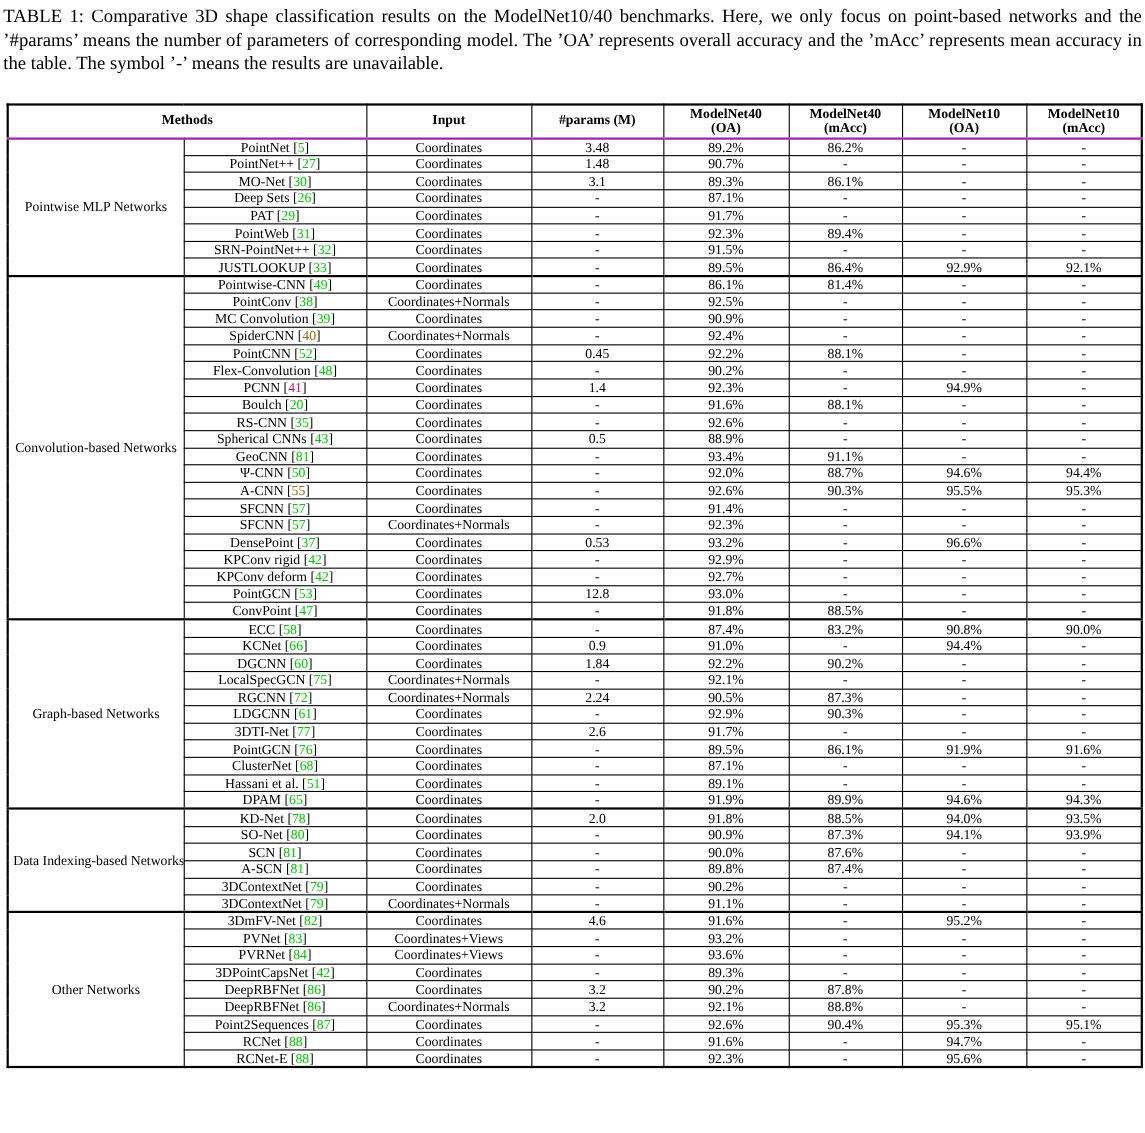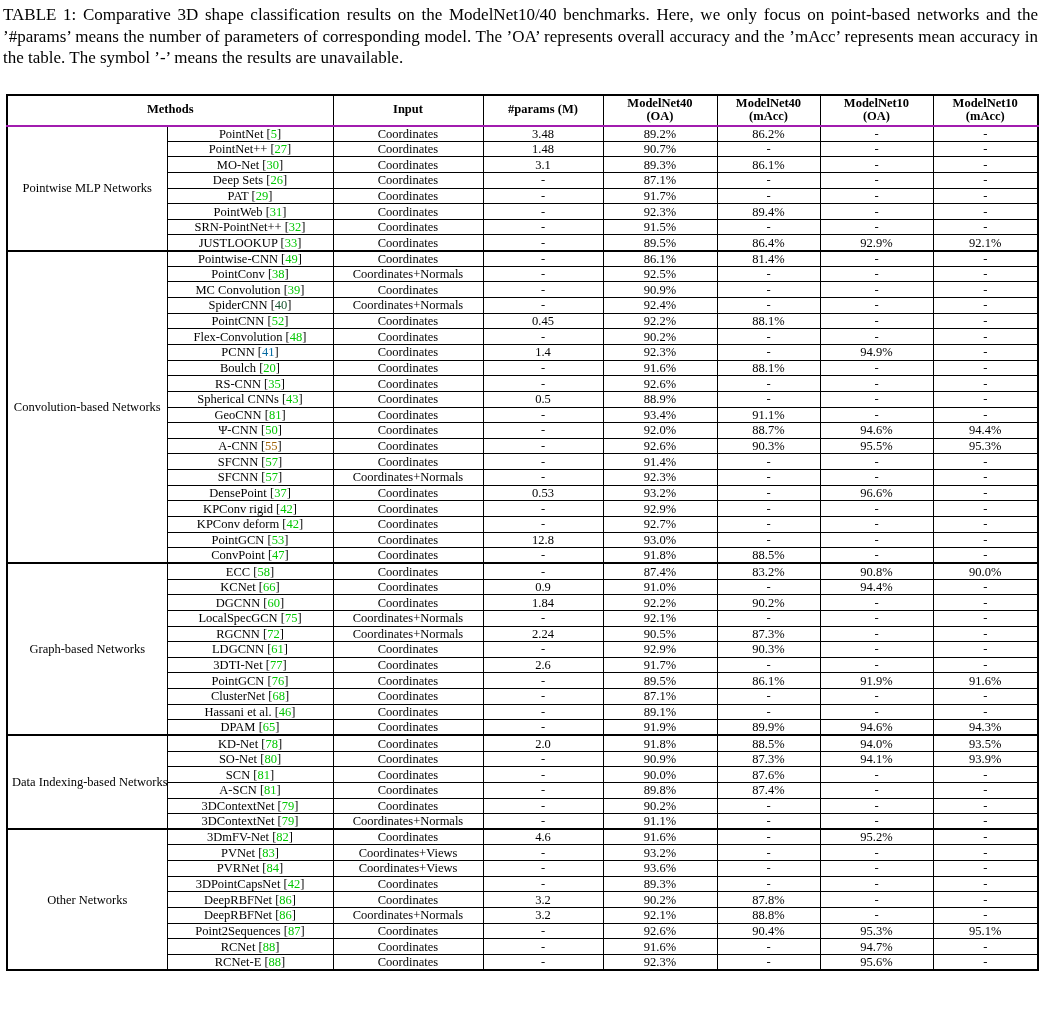--- a/index.html
+++ b/index.html
@@ -179,21 +179,21 @@
         <tr>
           <td class="method-cell"><span>MC Convolution</span> <span class="cite">[<span class="cite-num" style="color: rgb(0, 200, 0);">39</span>]</span></td>
           <td>Coordinates</td>
           <td>-</td>
           <td>90.9%</td>
           <td>-</td>
           <td>-</td>
           <td>-</td>
         </tr>
         <tr>
-          <td class="method-cell"><span>SpiderCNN</span> <span class="cite">[<span class="cite-num" style="color: #14532d;">40</span>]</span></td>
+          <td class="method-cell"><span>SpiderCNN</span> <span class="cite">[<span class="cite-num" style="color: #a16207;">40</span>]</span></td>
           <td>Coordinates+Normals</td>
           <td>-</td>
           <td>92.4%</td>
           <td>-</td>
           <td>-</td>
           <td>-</td>
         </tr>
         <tr>
           <td class="method-cell"><span>PointCNN</span> <span class="cite">[<span class="cite-num" style="color: rgb(0, 200, 0);">52</span>]</span></td>
           <td>Coordinates</td>
@@ -206,21 +206,21 @@
         <tr>
           <td class="method-cell"><span>Flex-Convolution</span> <span class="cite">[<span class="cite-num" style="color: rgb(0, 200, 0);">48</span>]</span></td>
           <td>Coordinates</td>
           <td>-</td>
           <td>90.2%</td>
           <td>-</td>
           <td>-</td>
           <td>-</td>
         </tr>
         <tr>
-          <td class="method-cell"><span>PCNN</span> <span class="cite">[<span class="cite-num" style="color: #0369a1;">41</span>]</span></td>
+          <td class="method-cell"><span>PCNN</span> <span class="cite">[<span class="cite-num" style="color: #be185d;">41</span>]</span></td>
           <td>Coordinates</td>
           <td>1.4</td>
           <td>92.3%</td>
           <td>-</td>
           <td>94.9%</td>
           <td>-</td>
         </tr>
         <tr>
           <td class="method-cell"><span>Boulch</span> <span class="cite">[<span class="cite-num" style="color: rgb(0, 200, 0);">20</span>]</span></td>
           <td>Coordinates</td>
@@ -414,21 +414,21 @@
         <tr>
           <td class="method-cell"><span>ClusterNet</span> <span class="cite">[<span class="cite-num" style="color: rgb(0, 200, 0);">68</span>]</span></td>
           <td>Coordinates</td>
           <td>-</td>
           <td>87.1%</td>
           <td>-</td>
           <td>-</td>
           <td>-</td>
         </tr>
         <tr>
-          <td class="method-cell"><span>Hassani et al.</span> <span class="cite">[<span class="cite-num" style="color: rgb(0, 200, 0);">46</span>]</span></td>
+          <td class="method-cell"><span>Hassani et al.</span> <span class="cite">[<span class="cite-num" style="color: rgb(0, 200, 0);">51</span>]</span></td>
           <td>Coordinates</td>
           <td>-</td>
           <td>89.1%</td>
           <td>-</td>
           <td>-</td>
           <td>-</td>
         </tr>
         <tr>
           <td class="method-cell"><span>DPAM</span> <span class="cite">[<span class="cite-num" style="color: rgb(0, 200, 0);">65</span>]</span></td>
           <td>Coordinates</td>

